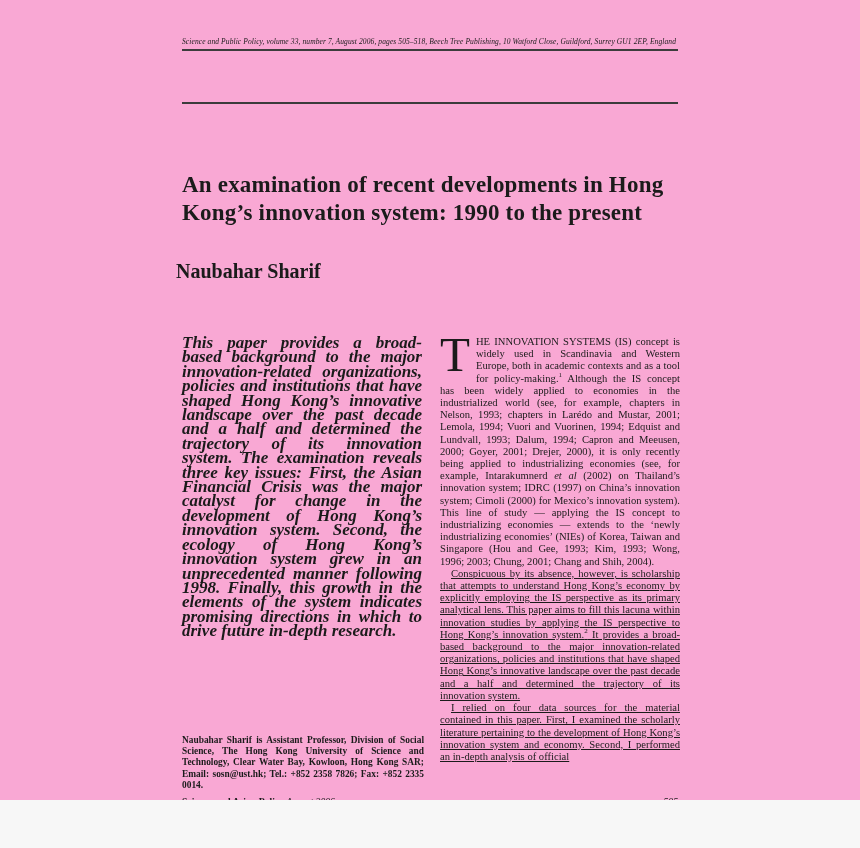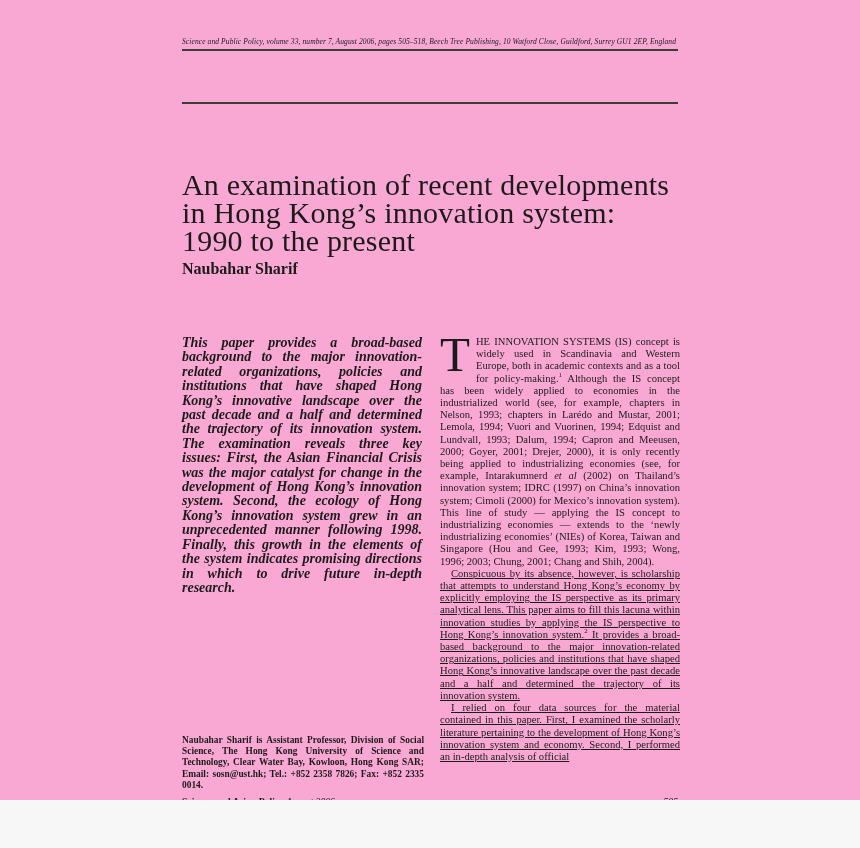--- a/index.html
+++ b/index.html
@@ -27,31 +27,31 @@
   .rule-mid { top: 102px; height: 2px; }
   
   .section-title {
     position: absolute; left: 180px; top: 54px;
     font-size: 38px; font-weight: bold; letter-spacing: 0.5px;
     line-height: 44px;
   }
   
   .article-title {
     position: absolute; left: 182px; top: 171px; width: 500px;
-    font-size: 30px; font-weight: normal; line-height: 28px;
+    font-size: 23px; font-weight: bold; line-height: 28px;
     letter-spacing: 0.2px;
   }
   .author {
-    position: absolute; left: 182px; top: 260px;
-    font-size: 16px; font-weight: bold;
+    position: absolute; left: 176px; top: 260px;
+    font-size: 20px; font-weight: bold;
   }
   
   .abstract {
     position: absolute; left: 182px; top: 336px; width: 240px;
-    font-size: 14px; font-weight: bold; font-style: italic;
+    font-size: 17px; font-weight: bold; font-style: italic;
     line-height: 14.4px; text-align: justify;
   }
   
   .main-col {
     position: absolute; left: 440px; top: 336px; width: 240px;
     font-size: 10.6px; line-height: 12.2px; text-align: justify;
   }
   .main-col p { margin: 0; }
   .main-col p.indented { text-indent: 11px; text-decoration: underline; }
   .dropcap {

